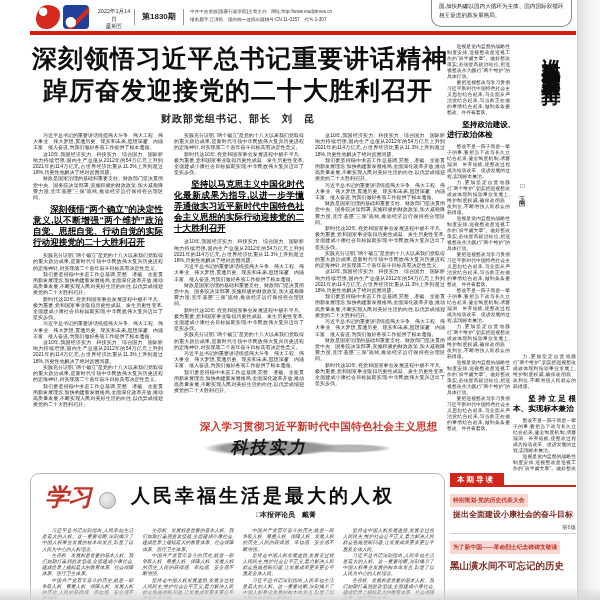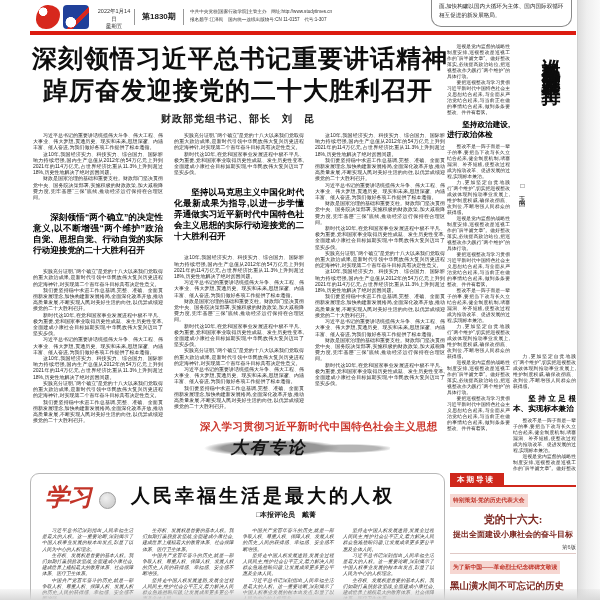--- a/index.html
+++ b/index.html
@@ -27,21 +27,21 @@
 
   
   .headline{left:32px;top:42px;width:412px;text-align:center;color:#0e0e0e;font-weight:900;}
   .hl{font-size:25px;line-height:32px;letter-spacing:1px;white-space:nowrap;}
   .byline{left:32px;top:112px;width:412px;text-align:center;font-size:10px;font-weight:700;
     font-family:"Liberation Serif",serif;letter-spacing:1px;color:#1e1e1e;}
   .main-cols{left:33px;top:132px;width:412px;height:338px;display:flex;gap:11px;}
   .mcol{flex:1;overflow:hidden;font-size:5px;line-height:6.2px;text-align:justify;color:#262626;}
   .mcol p{margin:0;text-indent:2em;}
   .subhead{font-size:8.6px !important;line-height:11px !important;font-weight:700;color:#000;
-    margin:12px 0 !important;}
+    margin:4px 0 !important;text-decoration:underline;}
 
   
   .banner{left:200px;top:420px;width:246px;height:50px;background:#fff;display:flex;
     flex-direction:column;align-items:flex-start;justify-content:flex-start;}
   .banner-slogan{font-size:10.5px;font-weight:700;color:#cc382e;white-space:nowrap;letter-spacing:0.3px;}
   .banner-logo{position:relative;margin-top:1px;width:190px;height:26px;}
   .brush{position:absolute;left:0;top:2px;width:100%;height:22px;transform:skewX(-14deg);background:
     radial-gradient(ellipse 46% 48% at 38% 50%, #969696 0 58%, rgba(150,150,150,0) 78%),
     radial-gradient(ellipse 30% 26% at 78% 52%, #b5b5b5 0 55%, rgba(181,181,181,0) 80%);}
   .banner-logo-text{position:absolute;left:0;top:0;width:72%;text-align:center;font-size:17px;
@@ -168,21 +168,21 @@
       <p data-name="body-paragraph">习近平总书记的重要讲话统揽伟大斗争、伟大工程、伟大事业、伟大梦想,贯通历史、现实和未来,思想深邃、内涵丰富、催人奋进,为我们做好各项工作提供了根本遵循。</p>
       <p data-name="body-paragraph">财政是国家治理的基础和重要支柱。财政部门坚决贯彻党中央、国务院决策部署,实施积极的财政政策,加大减税降费力度,兜牢基层“三保”底线,推动经济运行保持在合理区间。</p>
       <p data-name="body-paragraph">新时代这10年,在党和国家事业发展进程中极不平凡、极为重要,党和国家事业取得历史性成就、发生历史性变革,全面建成小康社会目标如期实现,中华民族伟大复兴迈出了坚实步伐。</p>
     </div>
   </div>
 
   <div class="abs banner" data-name="special-column-banner">
     <div class="banner-slogan" data-name="banner-slogan">深入学习贯彻习近平新时代中国特色社会主义思想</div>
     <div class="banner-logo" data-name="dayou-column-logo">
       <div class="brush" data-name="brush-stroke-icon"></div>
-      <div class="banner-logo-text" data-name="banner-logo-text">大有专论</div>
+      <div class="banner-logo-text" data-name="banner-logo-text">科技实力</div>
     </div>
   </div>
 
   <div class="abs right-art" data-name="right-article">
     <div class="r-col1" data-name="right-article-column-1">
       <p data-name="body-paragraph">巡视是党内监督的战略性制度安排,巡视整改是巡视工作的“后半篇文章”。做好整改落实,必须提高政治站位,把巡视整改作为践行“两个维护”的具体行动。</p>
       <p data-name="body-paragraph">要把巡视整改与学习贯彻习近平新时代中国特色社会主义思想结合起来,与全面从严治党结合起来,与当前正在做的事情结合起来,做到条条要整改、件件有着落。</p>
       <p class="r-subhead" data-name="right-subhead-1">坚持政治建设,进行政治体检</p>
       <p data-name="body-paragraph">整改不是一阵子而是一辈子的事,要把当下改与长久立结合起来,健全制度机制,堵塞漏洞、补齐短板,使整改过程成为推动改革、促进发展的过程,实现标本兼治。</p>
       <p data-name="body-paragraph">力,更加坚定自觉地践行“两个维护”,切实把巡视整改成效体现到推动事业发展上,维护制度权威,确保改彻底、改到位,不断增强人民群众的获得感。</p>
@@ -235,21 +235,20 @@
         <p data-name="body-paragraph">生存权、发展权是首要的基本人权。我们如期打赢脱贫攻坚战,全面建成小康社会,建成世界上规模最大的教育体系、社会保障体系、医疗卫生体系。</p>
       </div>
     </div>
   </div>
 
   <div class="abs digest" data-name="issue-digest-box">
     <div class="digest-header" data-name="digest-header">
       <span class="digest-tab" data-name="digest-header-label">本期导读</span>
     </div>
     <div class="digest-label" data-name="digest-series-label-1">特别策划·党的历史代表大会</div>
-    <div class="d-t1a" data-name="digest-title-1-line1">党的十六大:</div>
     <div class="d-t1b" data-name="digest-title-1-line2">提出全面建设小康社会的奋斗目标</div>
     <div class="digest-page" data-name="digest-page-ref">第6版</div>
     <div class="digest-label" data-name="digest-series-label-2">为了新中国——革命烈士纪念碑碑文敬读</div>
     <div class="d-t2" data-name="digest-title-2">黑山潢水间不可忘记的历史</div>
   </div>
 
   <div class="abs edge-right" data-name="page-edge-right"></div>
   <div class="abs edge-bottom" data-name="page-edge-bottom"></div>
 </div>
 

